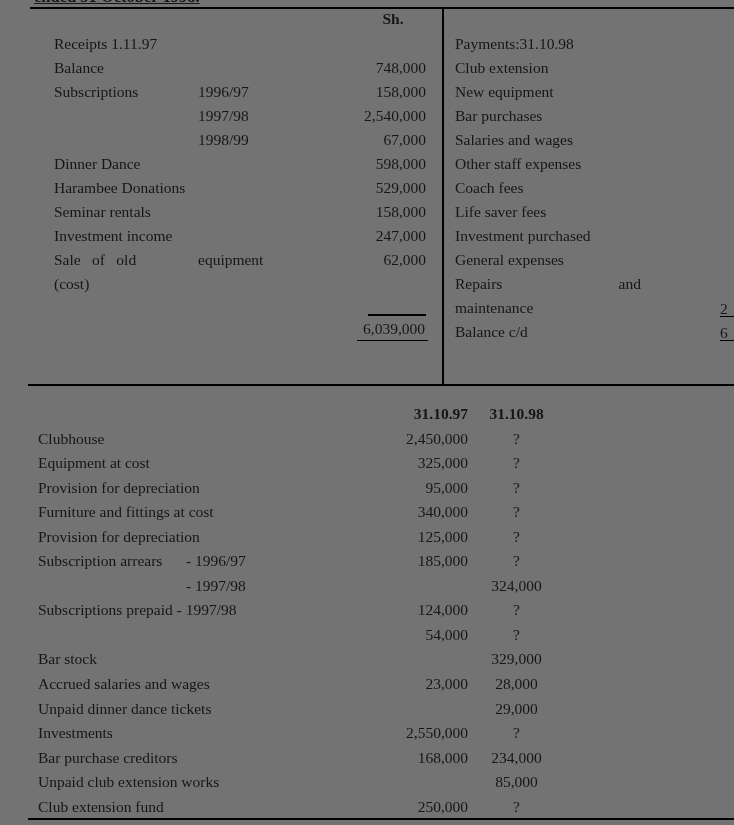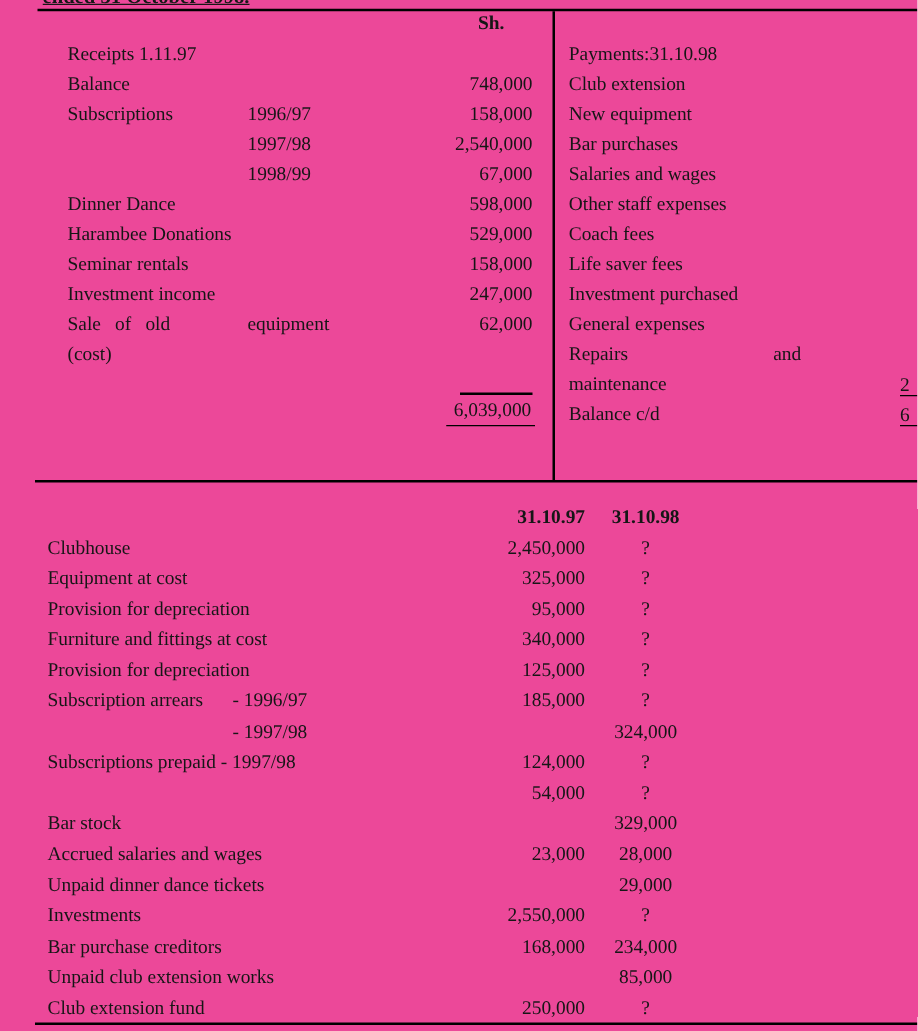--- a/index.html
+++ b/index.html
@@ -1,18 +1,18 @@
 <!DOCTYPE html>
 <html><head>
 <meta charset="utf-8">
 <style>
   *{box-sizing:border-box;margin:0;padding:0;}
   html,body{background:#ffffff;}
   body{width:734px;height:825px;font-family:"Liberation Serif","DejaVu Serif",serif;color:#161616;}
-  .page{position:relative;width:734px;height:825px;overflow:hidden;font-size:15.5px;background:#ec4899;}
+  .page{position:relative;width:734px;height:825px;overflow:hidden;font-size:15.5px;background:#737373;}
 
   
   .clip-top{position:absolute;left:34px;top:0;width:430px;height:8px;overflow:hidden;}
   .clip-top span{display:block;margin-top:-13px;font-weight:bold;font-size:16.5px;text-decoration:underline;white-space:nowrap;}
 
   .hr{position:absolute;background:#000;height:2px;}
   .hr1{left:30px;top:7px;width:704px;}
   .hr2{left:28px;top:384px;width:706px;}
   .hr3{left:28px;top:818px;width:706px;}
   .vline{position:absolute;left:442px;top:9px;width:2px;height:376px;background:#000;}

